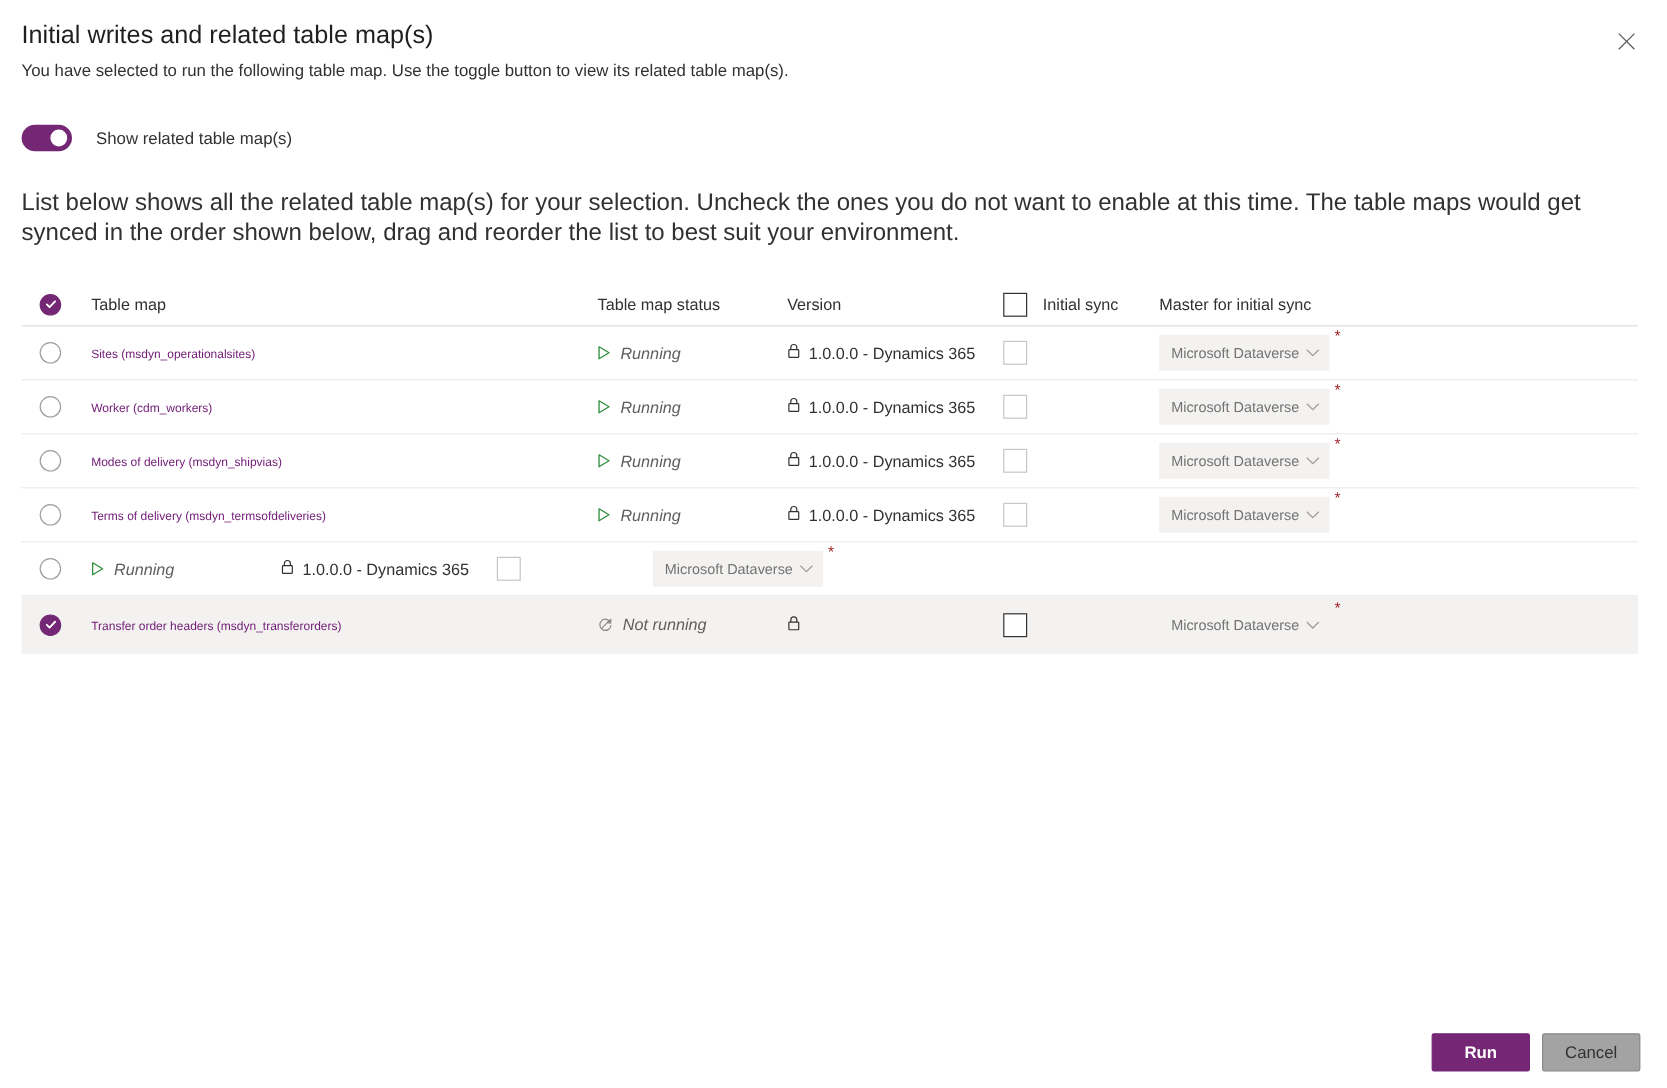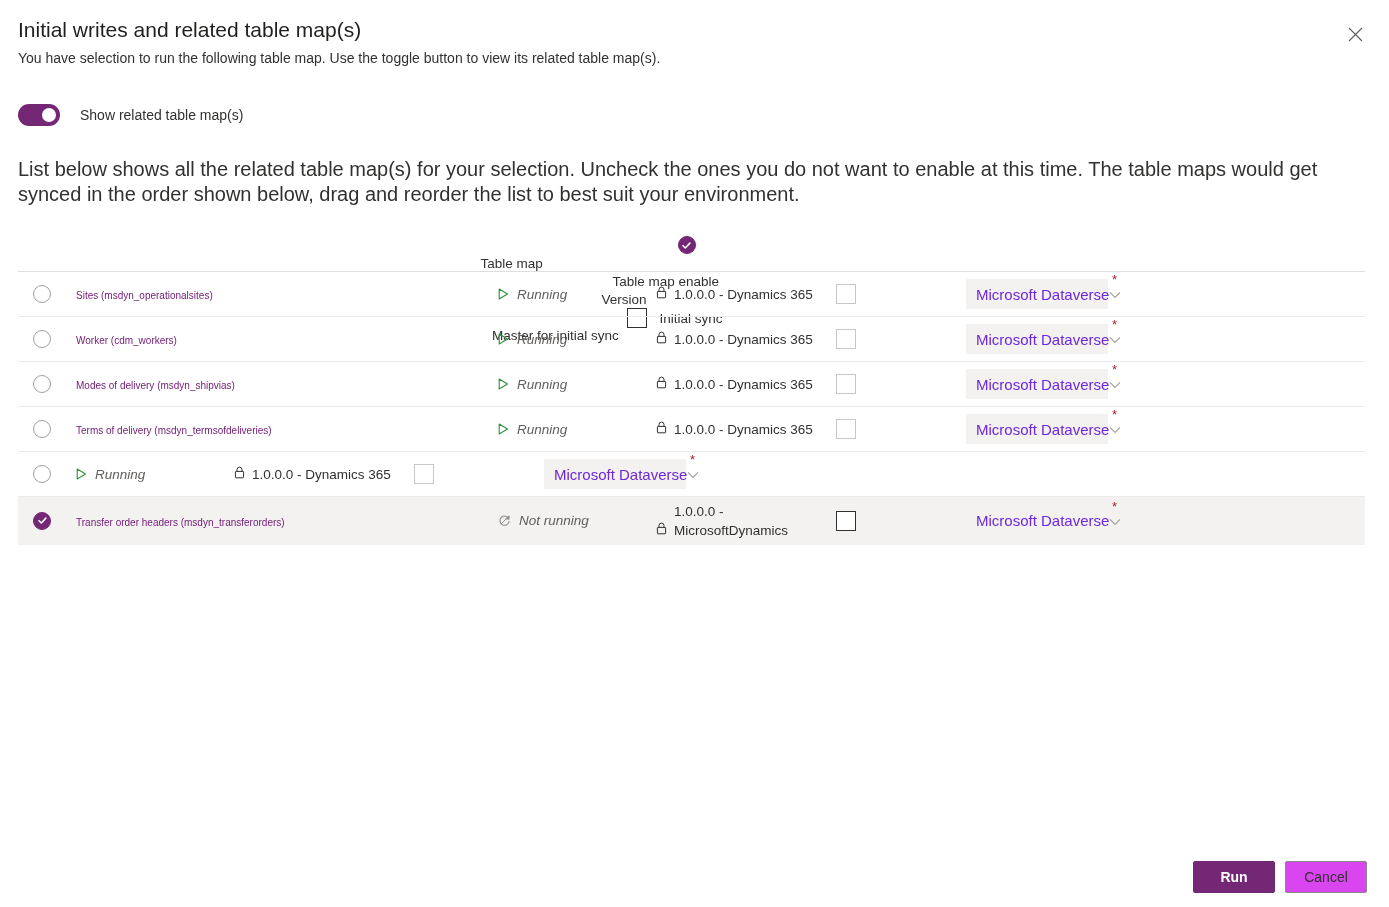--- a/index.html
+++ b/index.html
@@ -53,21 +53,21 @@
     position: absolute; left: 18px; top: 157px;
     width: 1345px; font-size: 20px; line-height: 25px; color: #323130;
   }
 
   
   .tbl { position: absolute; left: 18px; top: 236px; width: 1347px; }
   .row {
     position: relative; display: flex; align-items: center;
     height: 45px; width: 1347px;
   }
-  .row.head { height: 36px; flex-direction: column; }
+  .row.head { height: 36px; }
   .row.body { border-bottom: 1px solid #edebe9; }
   .row.head { border-bottom: 1px solid #e1dfdd; }
   .row.selected { background: #f3f2f1; border-bottom: 1px solid transparent; height: 48px; }
 
   .c-sel   { width: 58px; display: flex; align-items: center; justify-content: flex-start; padding-left: 15px; flex:none; }
   .c-name  { width: 422px; flex: none; }
   .c-status{ width: 158px; flex: none; }
   .c-ver   { width: 180px; flex: none; }
   .c-sync  { width: 130px; flex: none; display: flex; align-items: center; }
   .c-master{ width: 399px; flex: none; display: flex; align-items: flex-start; }
@@ -103,41 +103,41 @@
   }
   .cbx.strong { border: 1.6px solid #323130; }
 
   
   .dd-wrap { position: relative; display: flex; align-items: flex-start; }
   .dd {
     width: 142px; height: 30px; background: #f3f2f1;
     display: flex; align-items: center; justify-content: space-between;
     padding: 0 8px 0 10px; cursor: default;
   }
-  .dd .lbl { font-size: 15px; color: #6d28d9; white-space: nowrap; }
+  .dd .lbl { font-size: 12px; color: #737373; white-space: nowrap; }
   .dd svg { flex: none; }
   .req { color: #a4262c; font-size: 13px; margin-left: 4px; line-height: 10px; margin-top: -4px; }
 
   
   .footer { position: absolute; right: 22px; bottom: 14px; display: flex; gap: 10px; align-items: center; }
   .btn {
     height: 32px; min-width: 82px; padding: 0 18px;
     font-size: 14px; font-family: "Liberation Sans", sans-serif;
     cursor: pointer; border-radius: 2px;
   }
   .btn-primary { background: #742774; color: #ffffff; border: 1px solid #742774; font-weight: 700; }
-  .btn-default { background: #d946ef; color: #323130; border: 1px solid #8a8886; }
+  .btn-default { background: #a3a3a3; color: #323130; border: 1px solid #8a8886; }
 </style>
 </head>
 <body>
 
 <div class="panel">
 
   <div class="dlg-title">Initial writes and related table map(s)</div>
-  <div class="dlg-sub">You have selection to run the following table map. Use the toggle button to view its related table map(s).</div>
+  <div class="dlg-sub">You have selected to run the following table map. Use the toggle button to view its related table map(s).</div>
 
   <button class="close-btn">
     <span>
       <svg width="15" height="15" viewBox="0 0 15 15">
           <path d="M1 1 L14 14 M14 1 L1 14" stroke="#605e5c" stroke-width="1.1" fill="none"></path>
         </svg>
     </span>
   </button>
 
   <div class="toggle-row">
@@ -156,21 +156,21 @@
         <div class="sel-circle checked">
           <svg width="11" height="11" viewBox="0 0 12 12">
               <path d="M2.2 6.2 L4.7 8.7 L9.7 3.4" stroke="#ffffff" stroke-width="1.7" fill="none" stroke-linecap="round" stroke-linejoin="round"></path>
             </svg>
         </div>
       </div>
       <div class="c-name">
         <span class="hdr-text">Table map</span>
       </div>
       <div class="c-status">
-        <span class="hdr-text">Table map enable</span>
+        <span class="hdr-text">Table map status</span>
       </div>
       <div class="c-ver">
         <span class="hdr-text">Version</span>
       </div>
       <div class="c-sync">
         <div class="cbx strong"></div>
         <span class="hdr-text" style="margin-left:13px">Initial sync</span>
       </div>
       <div class="c-master">
         <span class="hdr-text">Master for initial sync</span>
@@ -392,21 +392,20 @@
               </span>
               <span>Not running</span>
             </span>
           </div>
           <div class="c-ver">
             <span class="ver">
               <span><svg width="11" height="13" viewBox="0 0 11 13">
                   <path d="M3 5.4 V3.6 A2.5 2.5 0 0 1 8 3.6 V5.4" fill="none" stroke="#323130" stroke-width="1"></path>
                   <rect x="1.4" y="5.4" width="8.2" height="6.4" rx="0.6" fill="none" stroke="#323130" stroke-width="1"></rect>
                 </svg></span>
-              <span class="txt">1.0.0.0 - MicrosoftDynamics</span>
             </span>
           </div>
           <div class="c-sync">
             <div class="cbx strong"></div>
           </div>
           <div class="c-master">
             <div class="dd-wrap">
               <div class="dd">
                 <span class="lbl">Microsoft Dataverse</span>
                 <span><svg width="12" height="8" viewBox="0 0 12 8">

